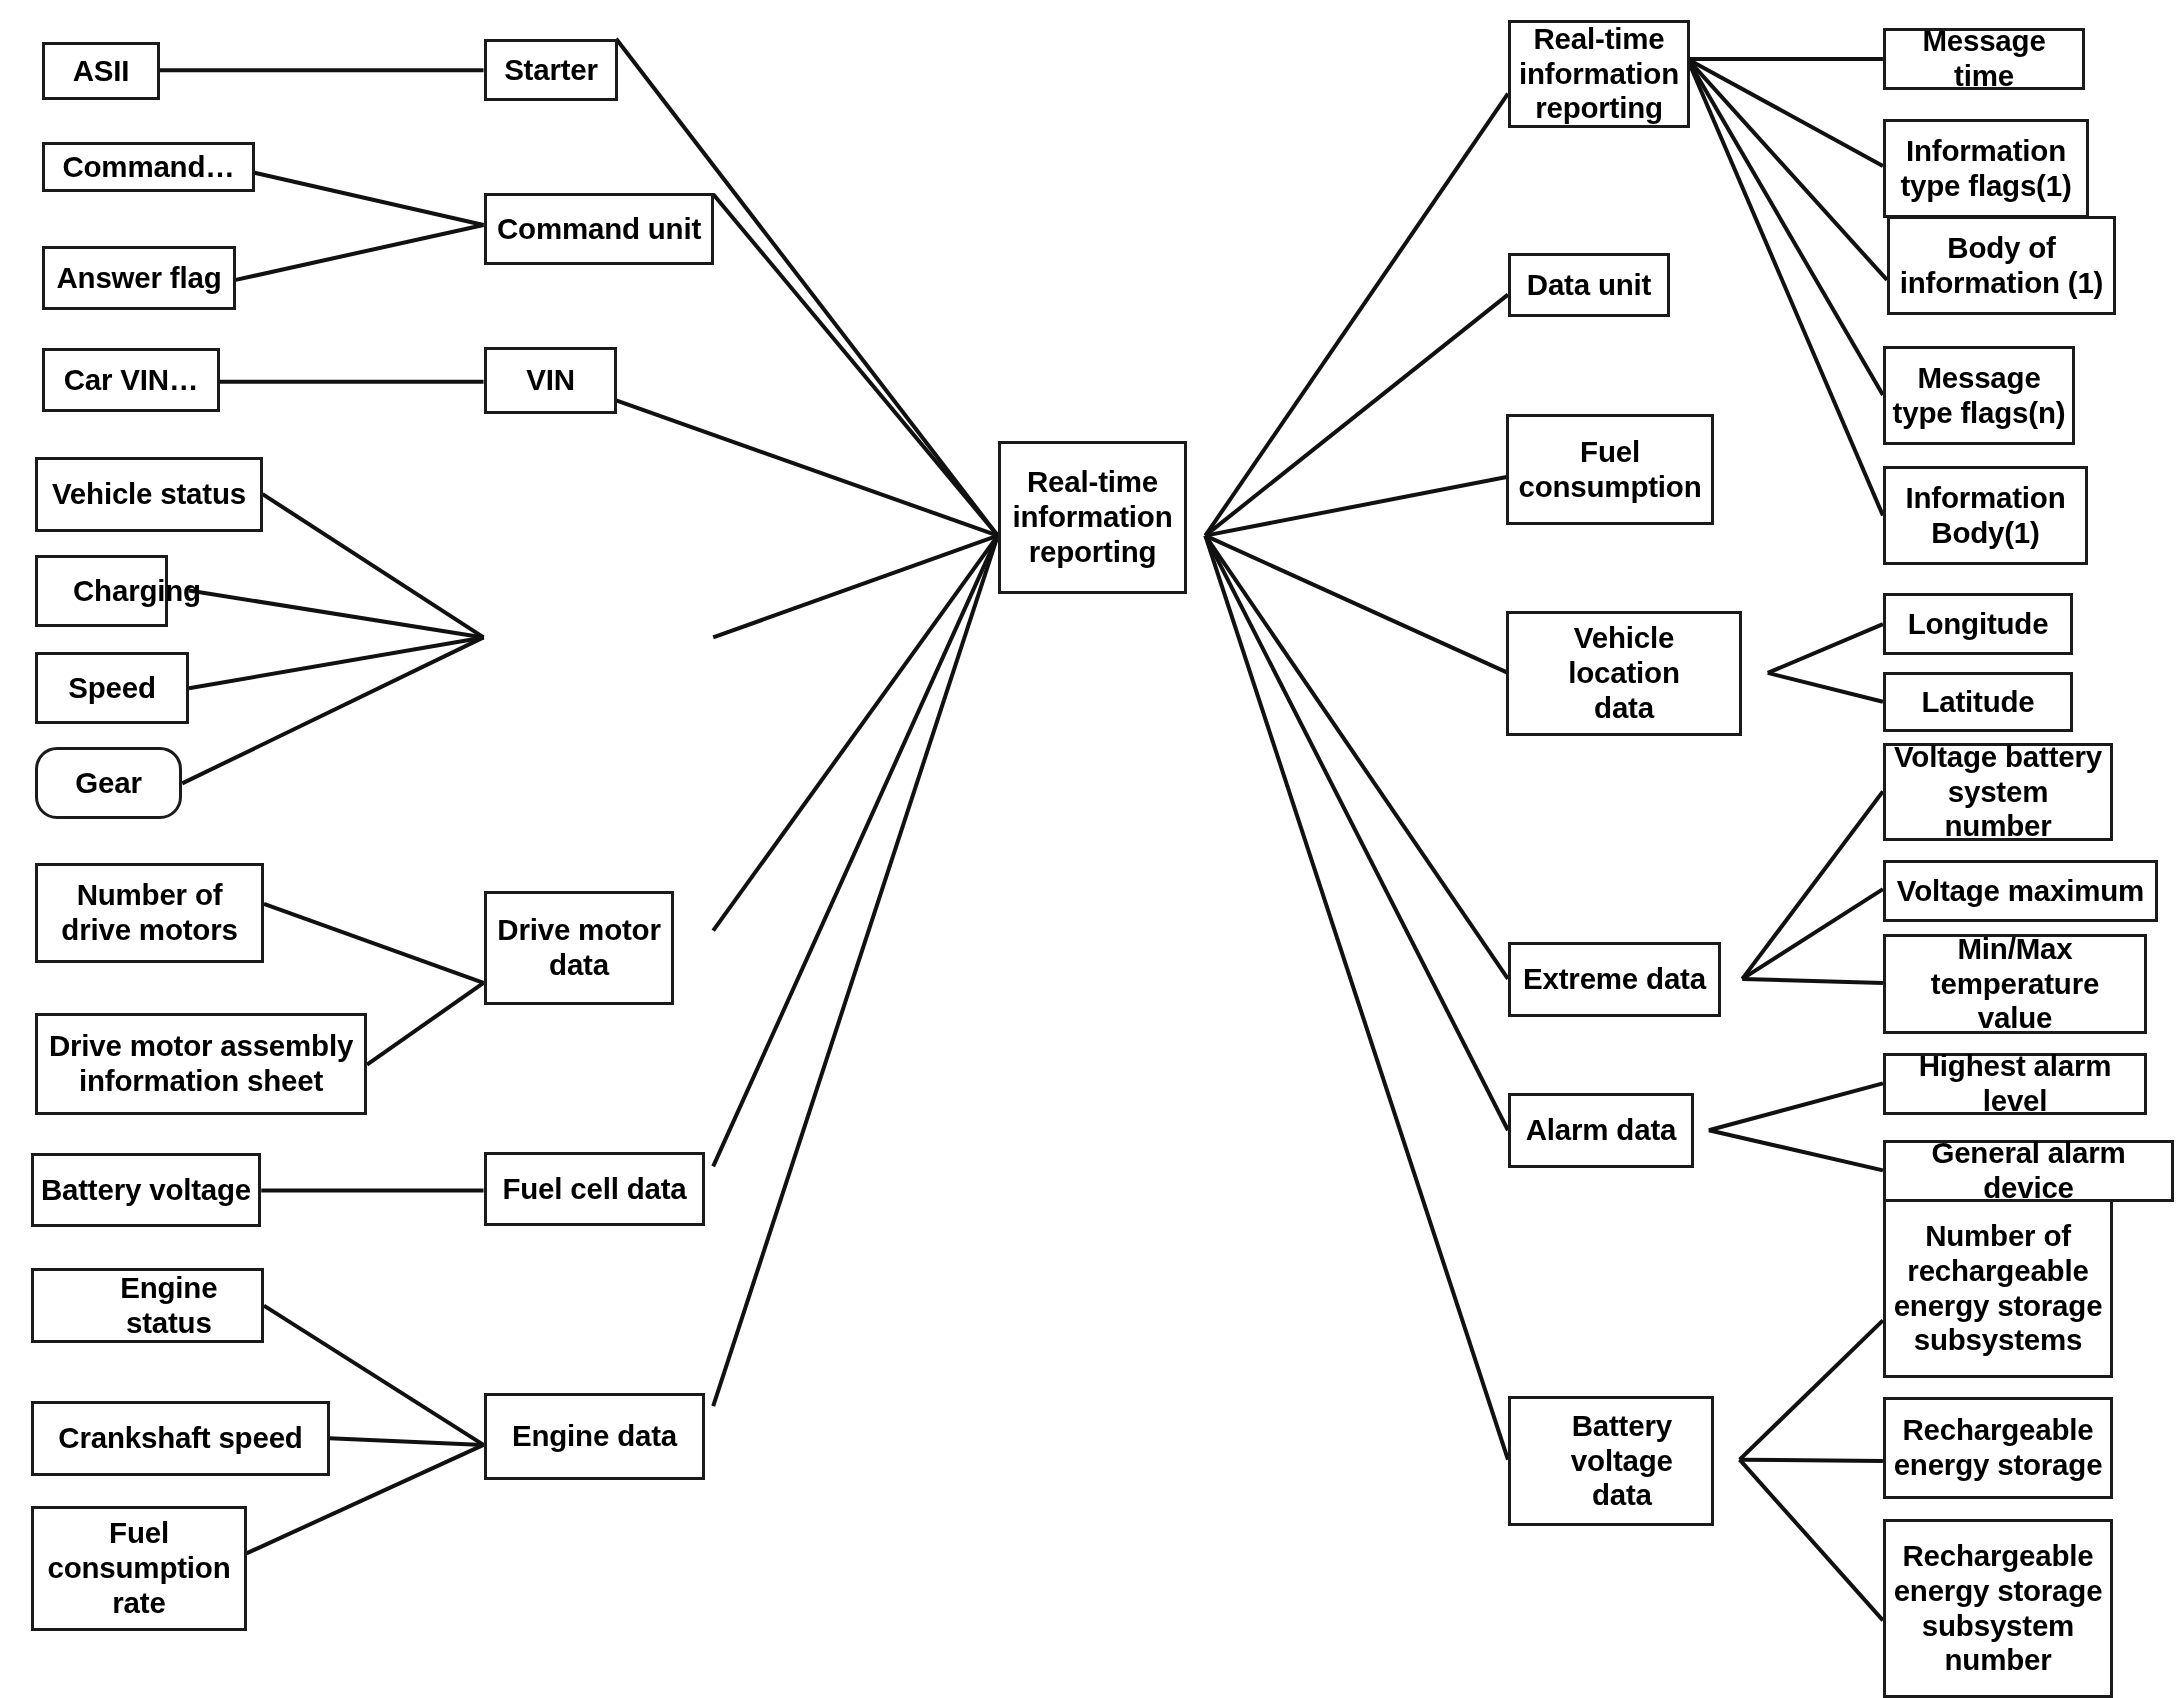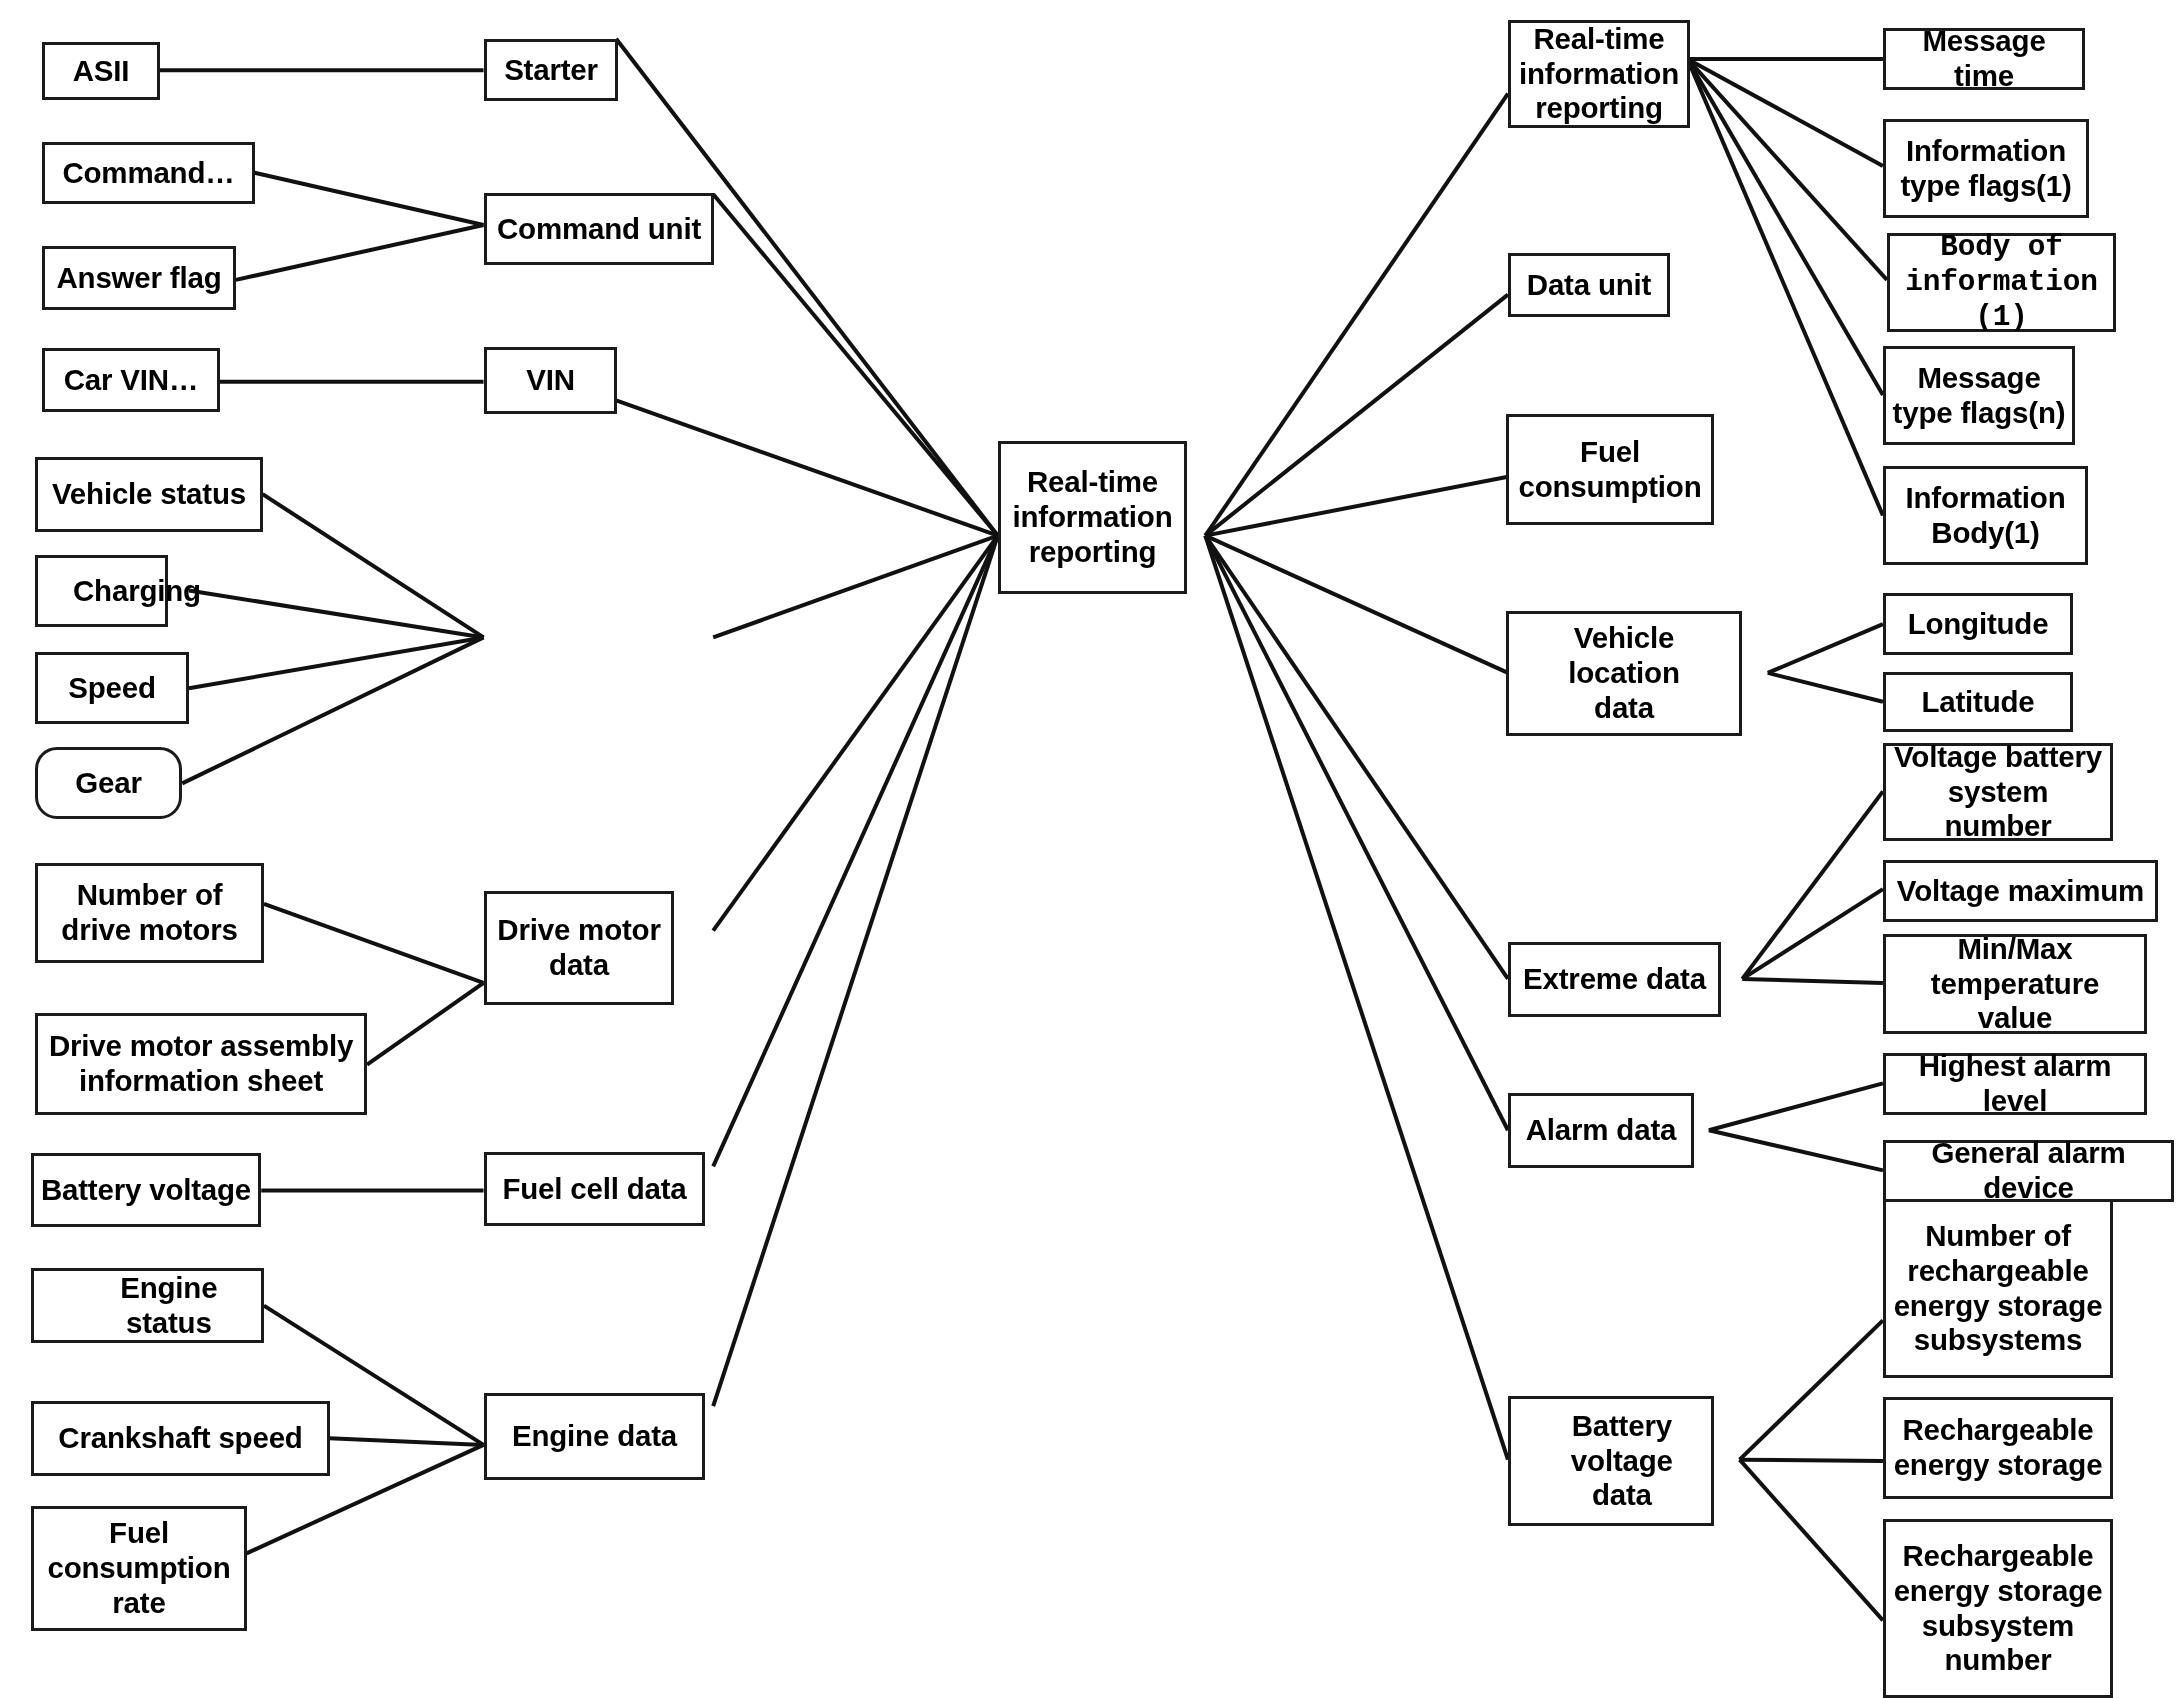--- a/index.html
+++ b/index.html
@@ -110,21 +110,21 @@
     <line x1="2552" y1="1688" x2="2812" y2="1748"></line>
 
     <line x1="2598" y1="2180" x2="2812" y2="1972"></line>
     <line x1="2598" y1="2180" x2="2812" y2="2182"></line>
     <line x1="2598" y1="2180" x2="2812" y2="2420"></line>
   </svg>
 
   <div class="node f44" style="left:42px;  top:42px;  width:118px; height:58px;">
     <span class="node-text">ASII</span>
   </div>
-  <div class="node f44" style="left:42px;  top:142px; width:213px; height:62px;">
+  <div class="node f44" style="left:42px;  top:142px; width:213px; height:50px;">
     <span class="node-text">Command…</span>
   </div>
   <div class="node f44" style="left:42px;  top:246px; width:194px; height:64px;">
     <span class="node-text">Answer flag</span>
   </div>
   <div class="node f44" style="left:42px;  top:348px; width:178px; height:64px;">
     <span class="node-text">Car VIN…</span>
   </div>
   <div class="node f44" style="left:35px;  top:457px; width:228px; height:75px;">
     <span class="node-text">Vehicle status</span>
@@ -214,21 +214,21 @@
 voltage data</span>
   </div>
 
   <div class="node f44" style="left:1883px; top:28px;  width:202px; height:62px;">
     <span class="node-text">Message time</span>
   </div>
   <div class="node f44" style="left:1883px; top:119px; width:206px; height:99px;">
     <span class="node-text">Information
 type flags(1)</span>
   </div>
-  <div class="node f44" style="left:1887px; top:233px; width:229px; height:99px;font-family:Liberation Mono, monospace;">
+  <div class="node f44" style="left:1887px; top:216px; width:229px; height:99px;">
     <span class="node-text">Body of
 information (1)</span>
   </div>
   <div class="node f44" style="left:1883px; top:346px; width:192px; height:99px;">
     <span class="node-text">Message
 type flags(n)</span>
   </div>
   <div class="node f44" style="left:1883px; top:466px; width:205px; height:99px;">
     <span class="node-text">Information
 Body(1)</span>

